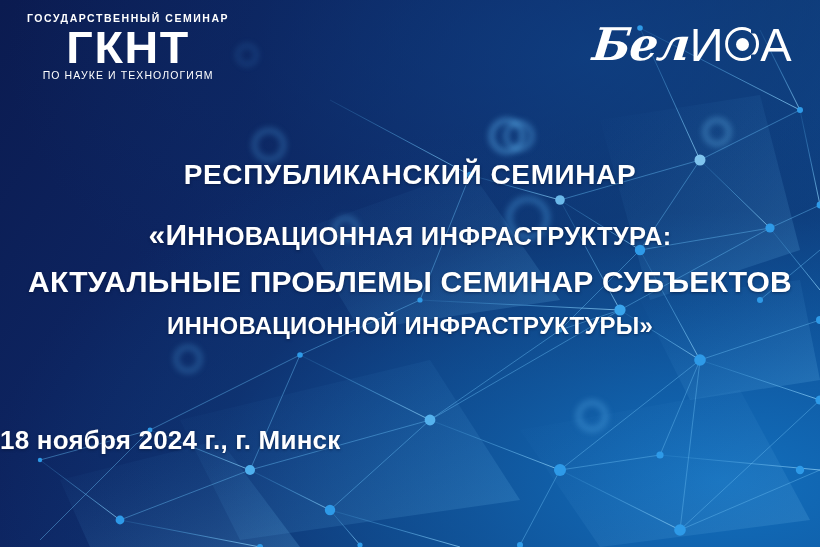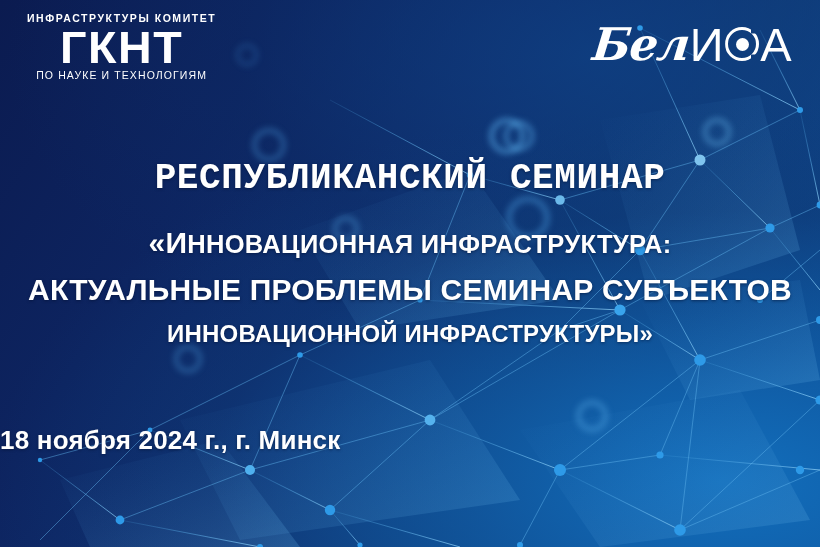--- a/index.html
+++ b/index.html
@@ -131,21 +131,21 @@
     text-align: center;
     color: #ffffff;
     font-weight: bold;
     text-shadow: 0 1px 3px rgba(3,16,48,0.55);
   }
   #headline .l {
     display: block;
     white-space: nowrap;
     line-height: 1.0;
   }
-  #headline .l1 { font-size: 36px; letter-spacing: 0.6px; margin-bottom: 16px; font-family: Liberation Mono, monospace; }
+  #headline .l1 { font-size: 28px; letter-spacing: 0.6px; margin-bottom: 16px; }
   #headline .l2 { font-size: 30px; letter-spacing: 0.3px; margin-bottom: 17px; margin-top: 31px; }
   #headline .l2 .sc { font-size: 25.5px; }
   #headline .l3 { font-size: 30px; letter-spacing: 0.2px; margin-bottom: 17px; }
   #headline .l4 { font-size: 24px; letter-spacing: 0.2px; }
 
   
   #dateline {
     position: absolute;
     left: 0;
     right: 0;
@@ -278,21 +278,21 @@
   <div class="bokeh" style="left:504px; top:121px; width:22px; height:22px; border-width:4px;"></div>
   <div class="bokeh" style="left:703px; top:118px; width:20px; height:20px; border-width:4px; border-color:rgba(110,195,248,0.45);"></div>
   <div class="bokeh" style="left:506px; top:196px; width:32px; height:32px; border-width:6px; border-color:rgba(80,165,232,0.40);"></div>
   <div class="bokeh" style="left:252px; top:128px; width:24px; height:24px; border-width:5px; border-color:rgba(80,165,232,0.35);"></div>
   <div class="bokeh" style="left:333px; top:216px; width:18px; height:18px; border-width:4px; border-color:rgba(90,175,238,0.40);"></div>
   <div class="bokeh" style="left:174px; top:345px; width:20px; height:20px; border-width:4px; border-color:rgba(85,170,235,0.38);"></div>
   <div class="bokeh" style="left:576px; top:400px; width:22px; height:22px; border-width:5px; border-color:rgba(95,180,240,0.40);"></div>
   <div class="bokeh" style="left:236px; top:44px; width:16px; height:16px; border-width:3px; border-color:rgba(70,150,220,0.30);"></div>
 
   <div id="gknt">
-    <div class="gknt-top">ИНФРАСТРУКТУРЫ КОМИТЕТ</div>
+    <div class="gknt-top">ГОСУДАРСТВЕННЫЙ СЕМИНАР</div>
     <div class="gknt-main">ГКНТ</div>
     <div class="gknt-bot">ПО НАУКЕ И ТЕХНОЛОГИЯМ</div>
   </div>
 
   <div id="belisa">
     <span class="bel">Бел</span>
     <span class="isa">
       <span class="ltr">И</span>
       <span class="c-dot">
         <span class="ring"></span>

